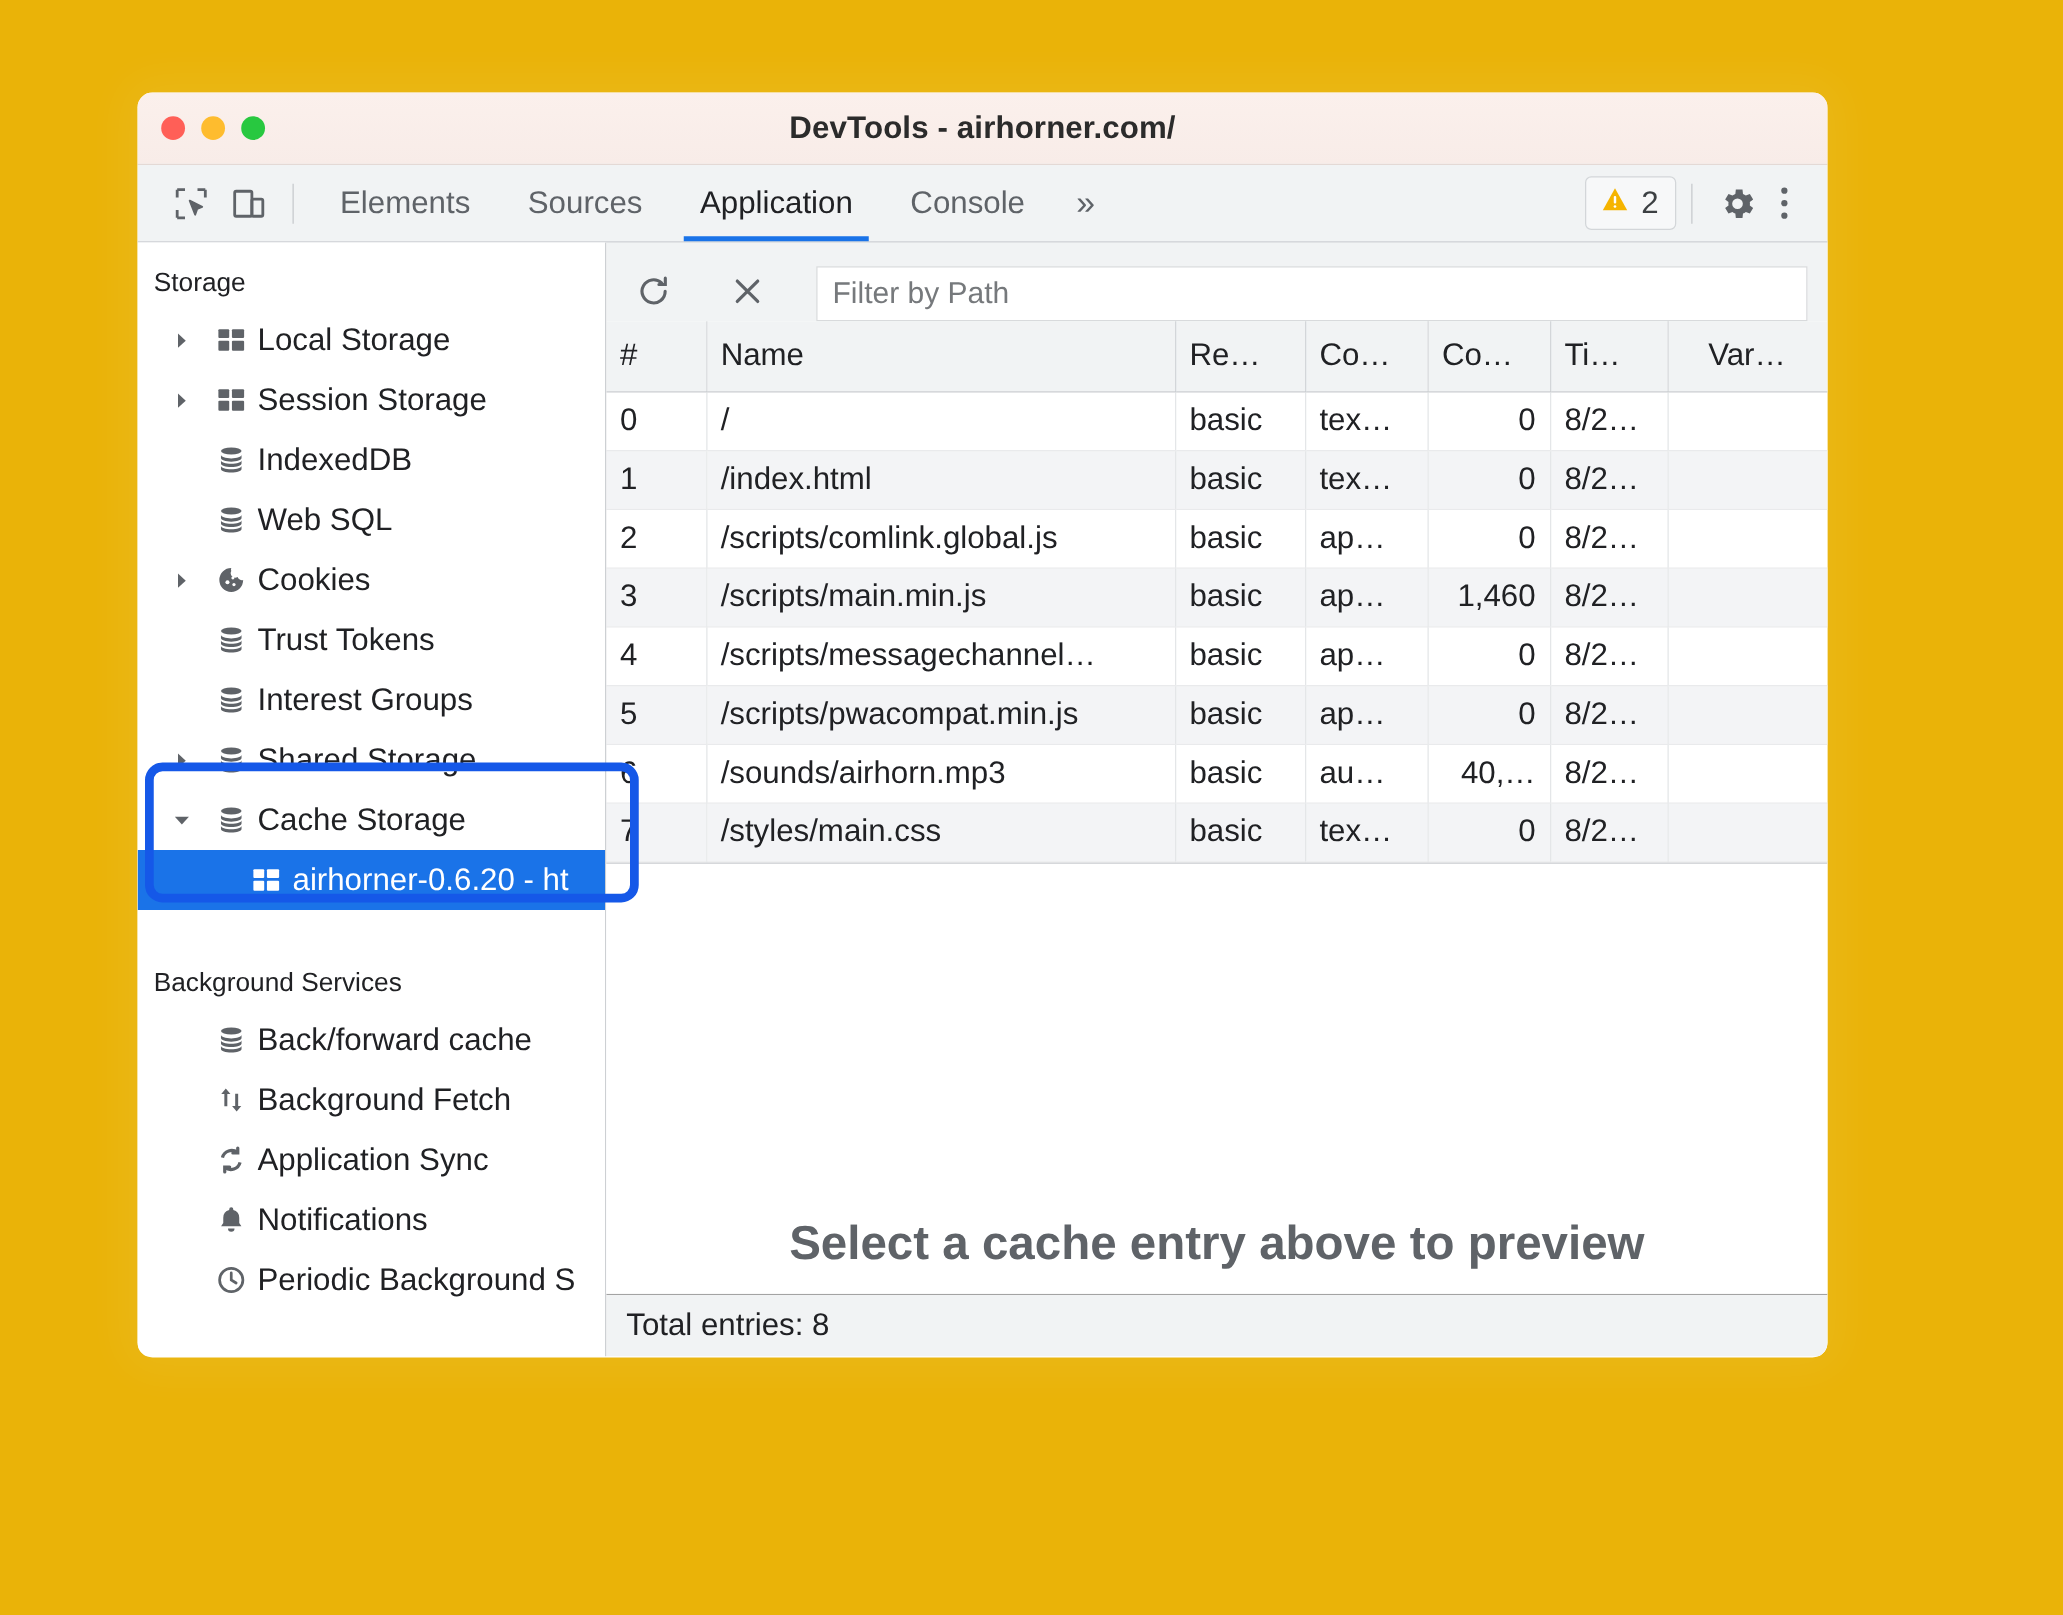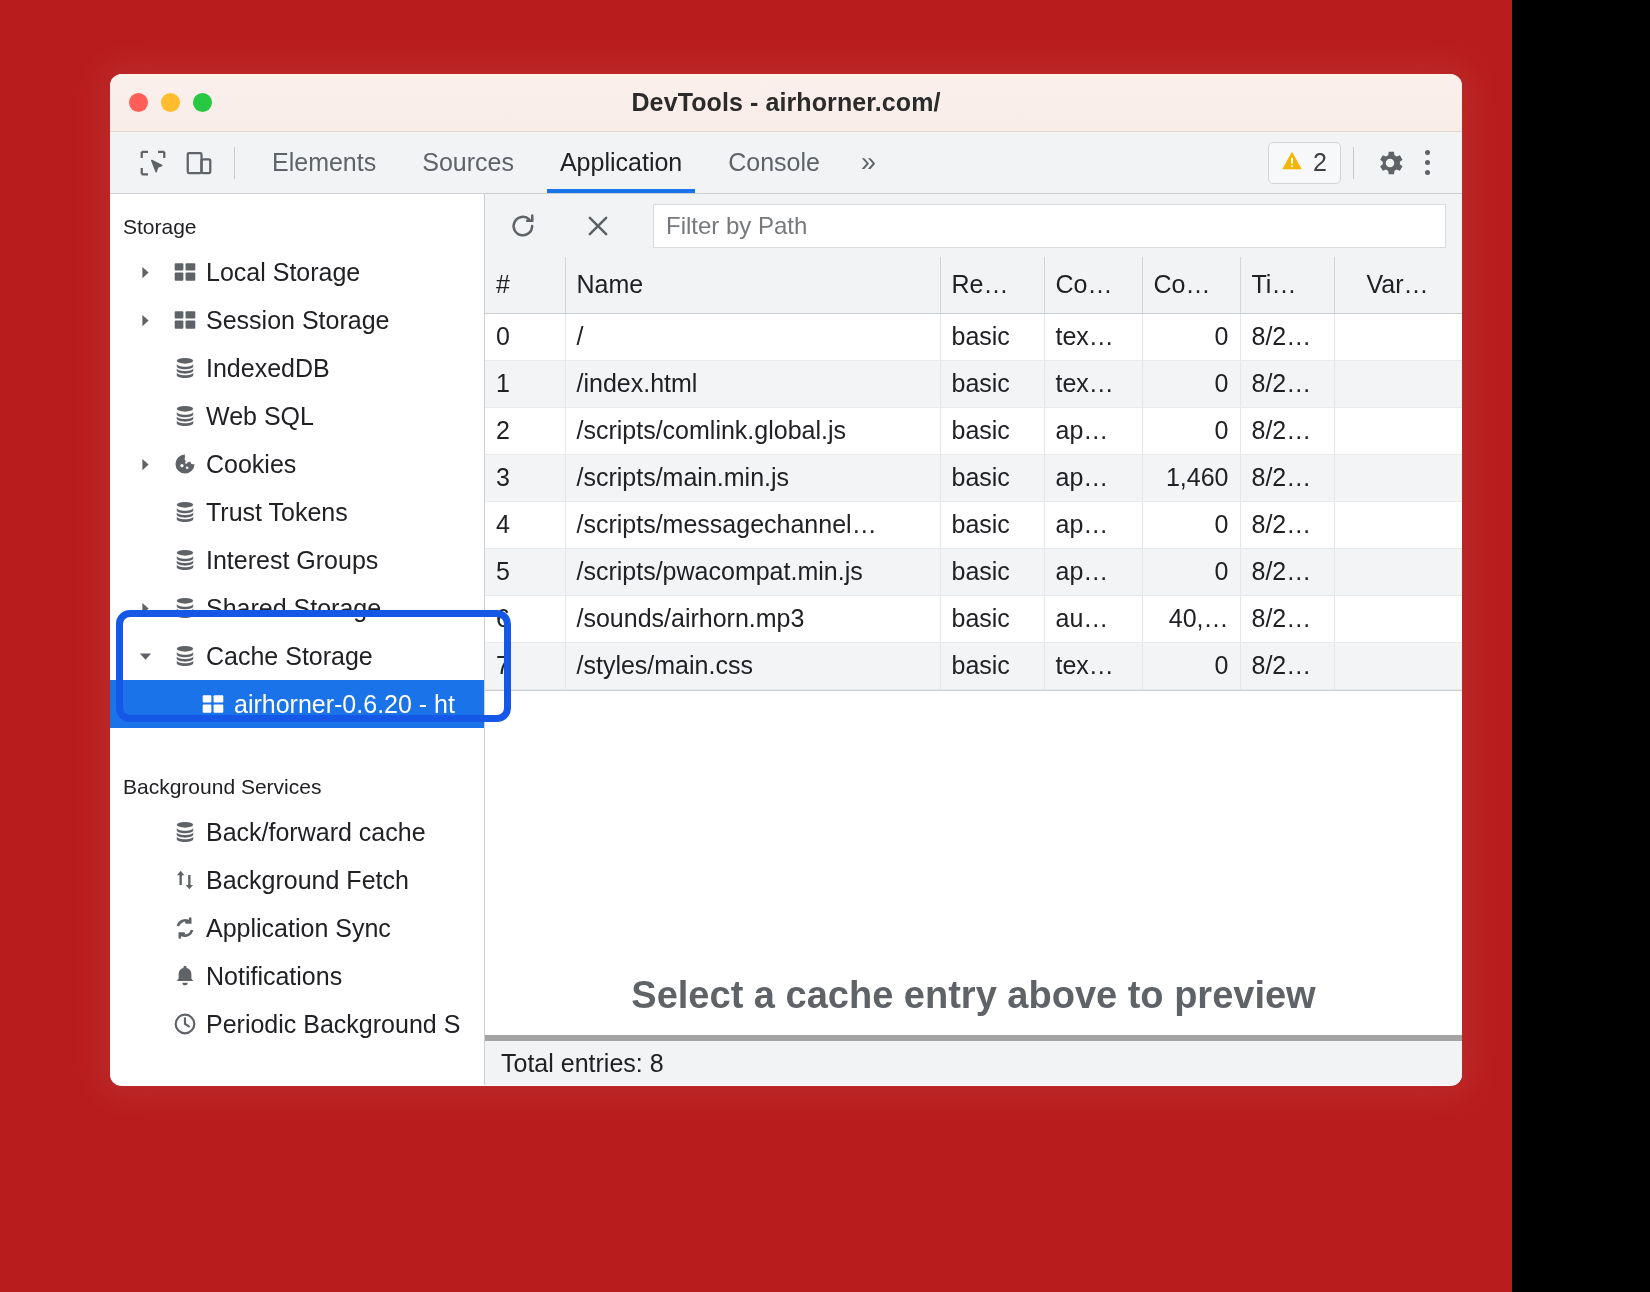--- a/index.html
+++ b/index.html
@@ -7,23 +7,23 @@
   html, body {
     width: 1650px;
     height: 1292px;
     background: #000000;
     font-family: "Liberation Sans", sans-serif;
     overflow: hidden;
   }
 
   #stage {
     position: relative;
-    width: 1512px;
+    width: 1650px;
     height: 1292px;
-    background: #b91c1c;
+    background: #eab308;
   }
 
   
   #window {
     position: absolute;
     left: 110px;
     top: 74px;
     width: 1352px;
     height: 1012px;
     background: #ffffff;
@@ -192,21 +192,21 @@
   .main {
     flex: 1;
     display: flex;
     flex-direction: column;
     min-width: 0;
     background: #ffffff;
   }
 
   .filter-bar {
     display: flex;
-    align-items: center;
+    align-items: flex-end;
     height: 63px;
     background: #f1f3f4;
     padding: 0 16px 0 14px;
     gap: 27px;
     flex: none;
   }
   .fb-btn {
     width: 48px; height: 48px;
     display: flex; align-items: center; justify-content: center;
     color: #5f6368;
@@ -280,21 +280,21 @@
     bottom: 18px;
     text-align: center;
     font-size: 38px;
     font-weight: bold;
     color: #5f6368;
   }
   .statusbar {
     flex: none;
     height: 50px;
     background: #f1f3f4;
-    border-top: 6px solid #a3a3a3;
+    border-top: 1px solid #a3a3a3;
     display: flex;
     align-items: center;
     padding-left: 16px;
     font-size: 25px;
     color: #202124;
   }
 </style>
 </head>
 <body>
 

